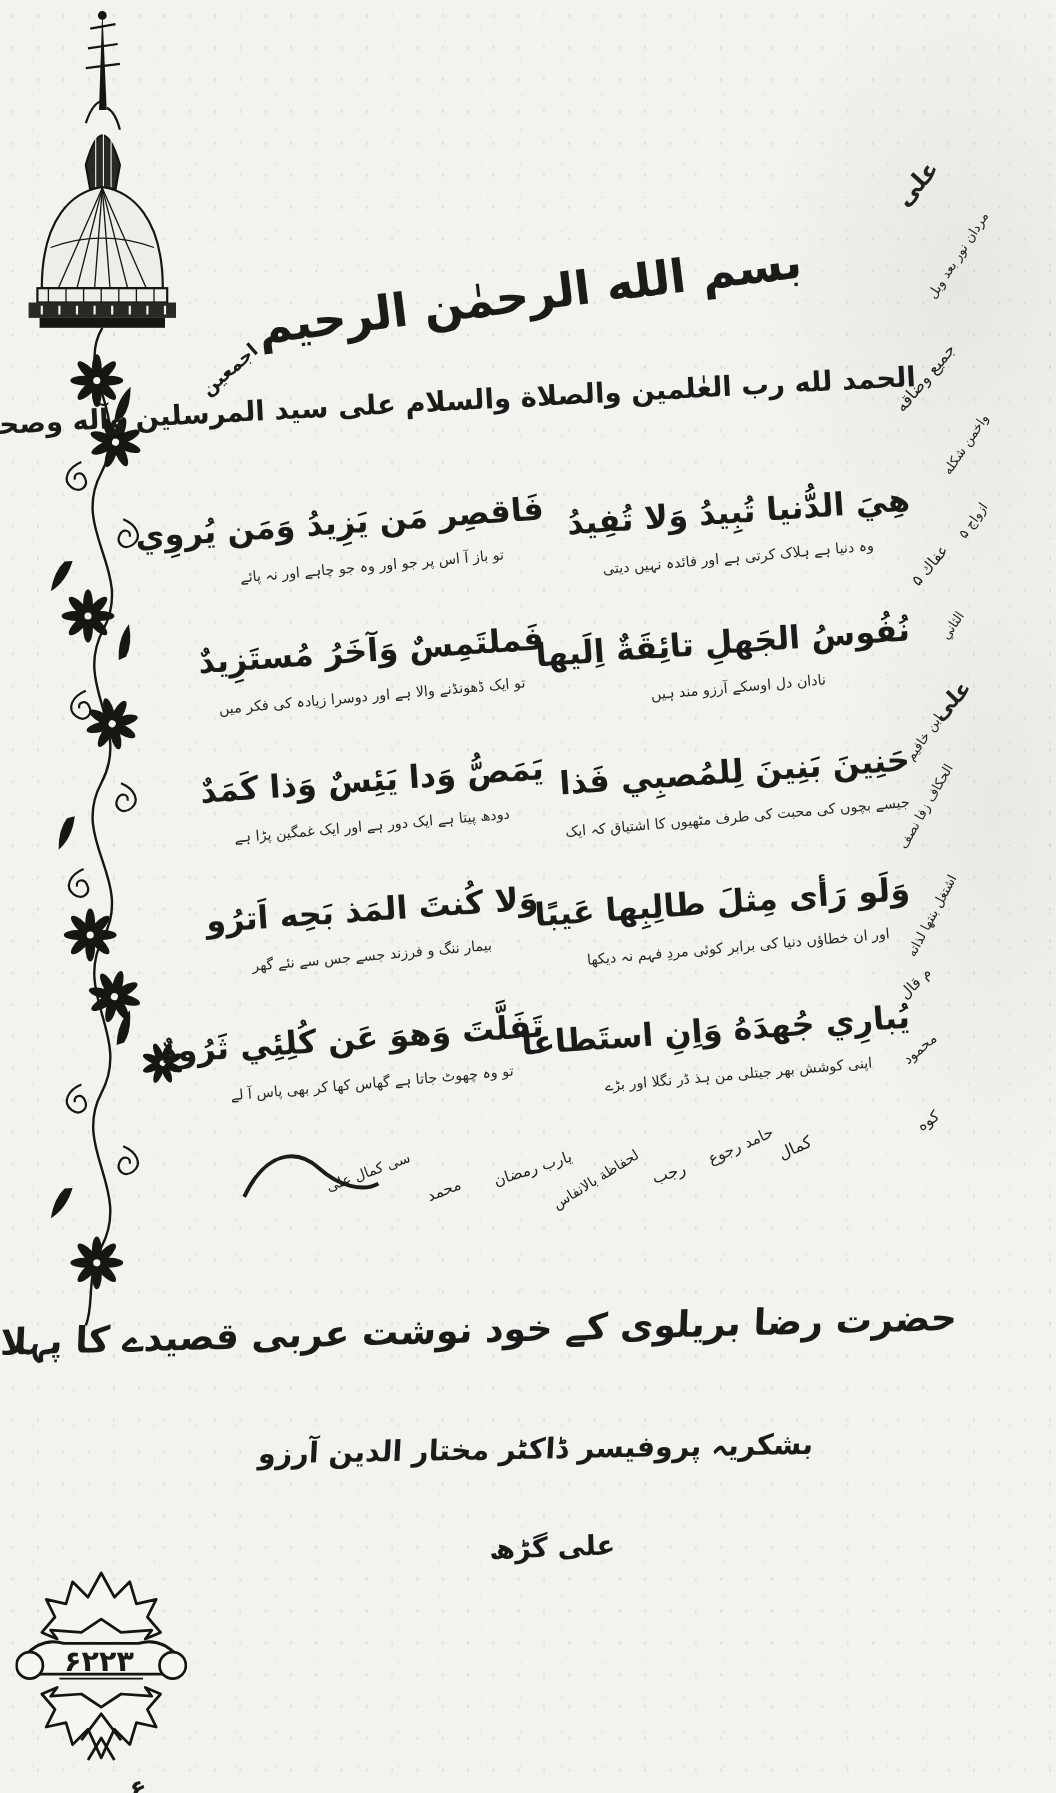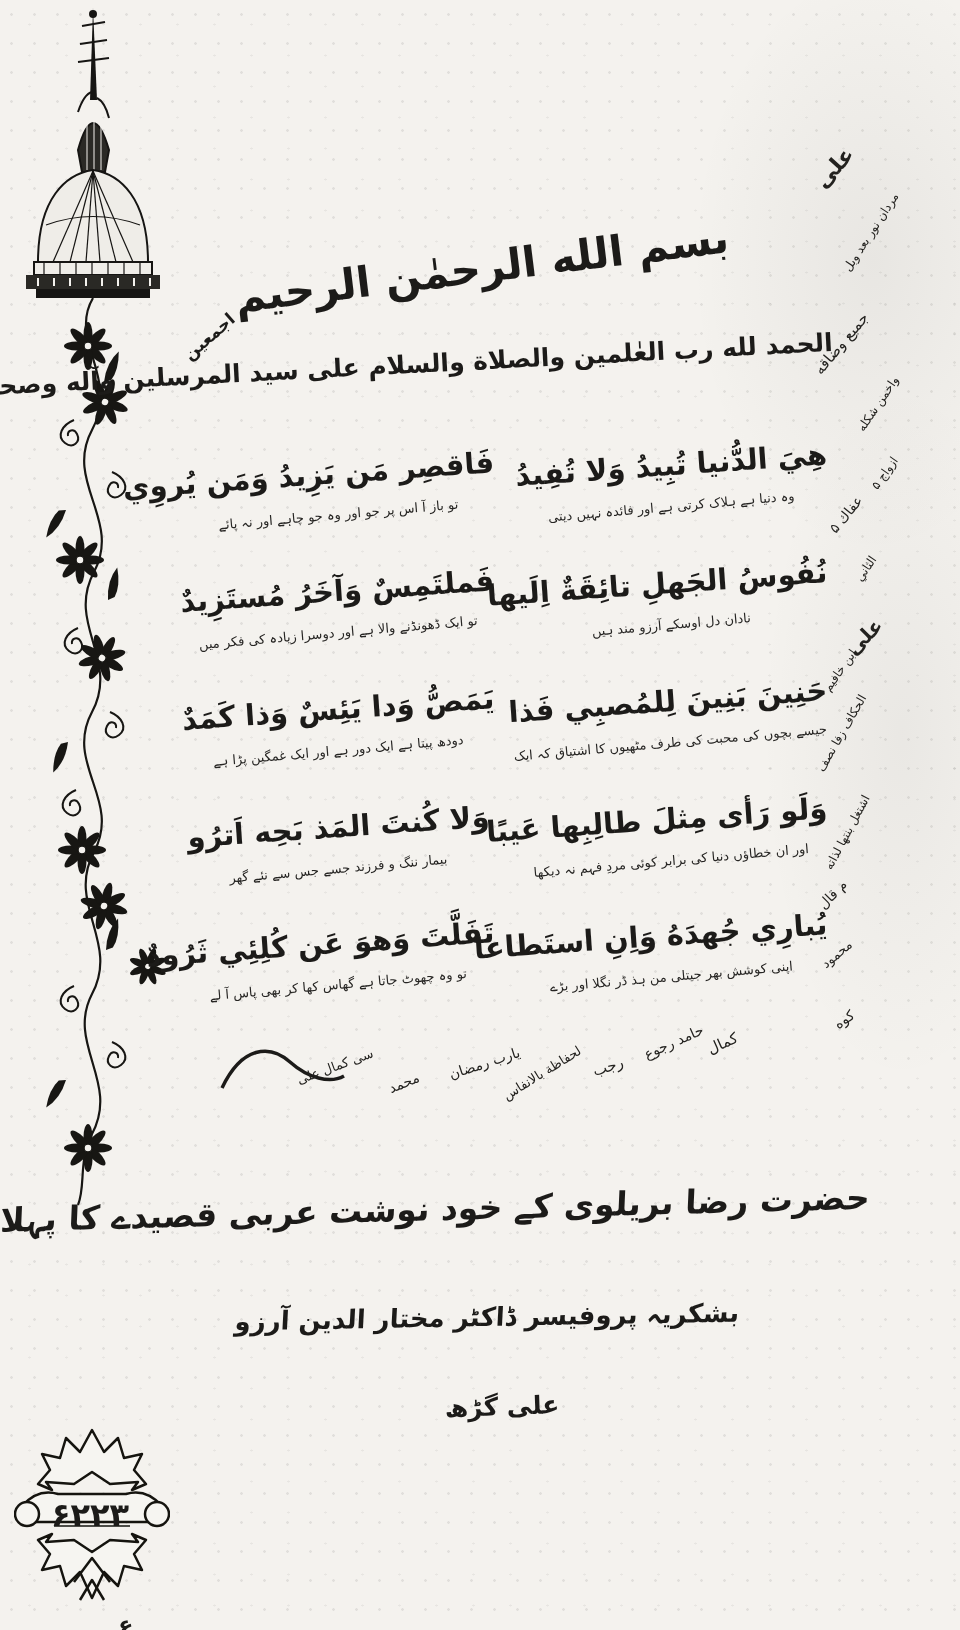--- a/index.html
+++ b/index.html
@@ -31,21 +31,21 @@
   .hemistich.second{transform:translateY(8px);}
   .v-ar{font-size:29px;font-weight:700;transform:rotate(-4deg);white-space:nowrap;line-height:1.9;}
   .v-ur{font-size:13px;color:#262523;transform:rotate(-5deg);margin-top:6px;white-space:nowrap;}
   .note{position:absolute;transform-origin:left bottom;white-space:nowrap;color:#23221f;}
   .caption1{left:95px;top:1188px;width:775px;text-align:center;font-size:33px;font-weight:700;
             transform:rotate(-1.5deg) skewX(-4deg);white-space:nowrap;}
   .caption2{left:222px;top:1302px;width:530px;text-align:center;font-size:26px;font-weight:700;
             transform:rotate(-1deg) skewX(-4deg);white-space:nowrap;}
   .caption3{left:392px;top:1392px;width:220px;text-align:center;font-size:25px;font-weight:700;
             transform:rotate(-2deg);}
-  .stamp-num{left:38px;top:1496px;width:104px;text-align:center;font-size:32px;font-weight:700;
+  .stamp-num{left:38px;top:1496px;width:104px;text-align:center;font-size:26px;font-weight:700;
              letter-spacing:4px;}
   .bottom-snippet{left:118px;top:1612px;font-size:22px;font-weight:700;transform:rotate(-12deg);}
   svg{display:block;}
 </style>
 </head>
 <body>
 
 <div class="page">
 
   <svg class="abs" style="left:8px;top:0;" width="170" height="1210" viewBox="0 0 170 1210">

